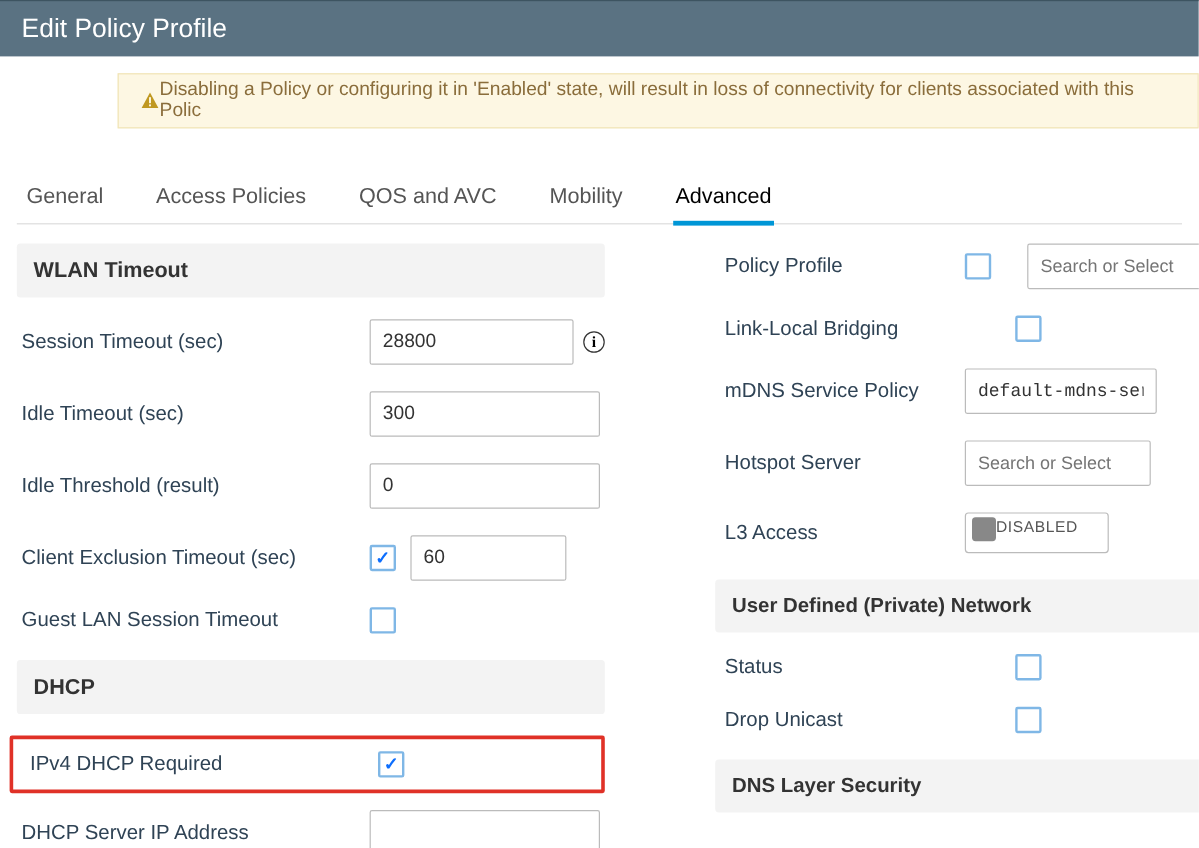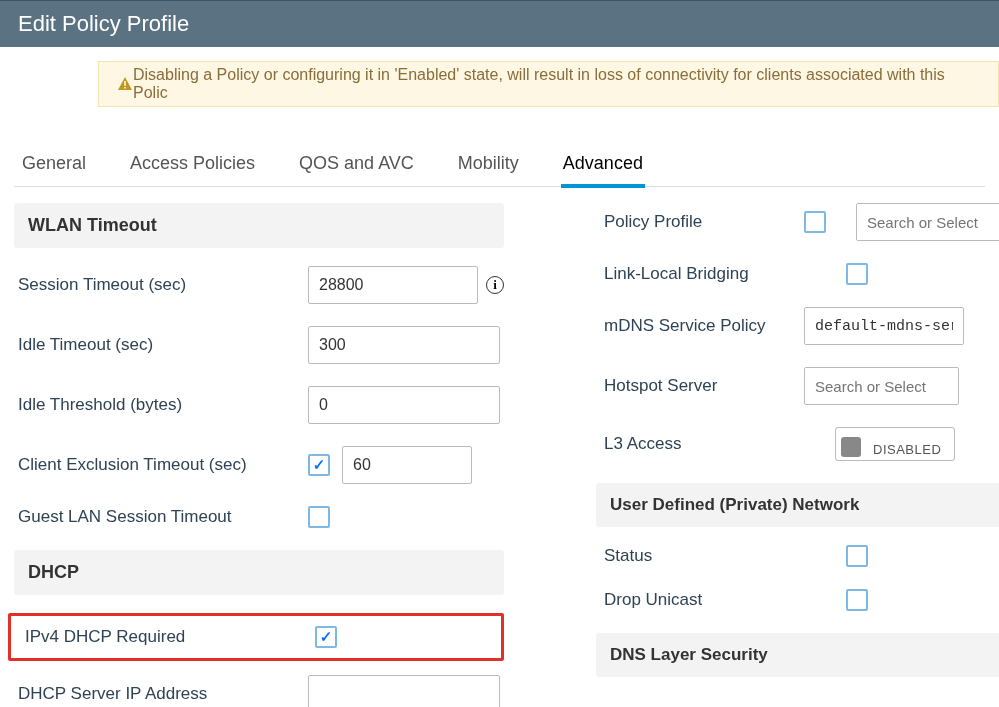--- a/index.html
+++ b/index.html
@@ -22,21 +22,21 @@
   .input.wide { width: 192px; }
   .checkbox { width: 22px; height: 22px; border: 2px solid #7fb7e6; border-radius: 2px; display: inline-flex; align-items: center; justify-content: center; background: #fff; cursor: pointer;}
   .checkbox.checked::after { content: "✓"; color: #0d6efd; font-size: 15px; font-weight: bold; }
   .info-icon { width: 18px; height: 18px; border: 1.5px solid #333; border-radius: 50%; display: inline-flex; align-items: center; justify-content: center; font-size: 13px; font-weight: bold; margin-left: 8px; font-family: serif;}
   .highlight-box { border: 3px solid #e03127; padding: 10px 0; margin-bottom: 14px; margin-left: -6px; padding-left: 10px; border-radius:2px;}
   .highlight-box .form-row { margin-bottom: 0; }
   .right-row { display: flex; align-items: center; margin-bottom: 22px; }
   .right-row .label { width: 200px; color: #2f4355; font-size: 17px; }
   .combo { border: 1px solid #bbb; padding: 8px 10px; font-size: 15px; width: 155px; height: 38px; color: #aaa; border-radius: 2px; background:#fff;}
   .combo.filled { color: #333; font-family: Liberation Mono, monospace; }
-  .toggle { border: 1px solid #bbb; border-radius: 3px; width: 120px; height: 34px; display: inline-flex; align-items: flex-end; padding: 3px; gap: 12px; margin-left: 31px; }
+  .toggle { border: 1px solid #bbb; border-radius: 3px; width: 120px; height: 34px; display: inline-flex; align-items: flex-start; padding: 3px; gap: 0; }
   .toggle .knob { width: 20px; height: 20px; background: #888; border-radius: 3px; margin-left: 2px;}
   .toggle .text { color: #555; font-size: 13px; letter-spacing: 0.5px;}
   .section-title-r { background: #f3f3f3; padding: 12px 14px; font-size: 17px; font-weight: 600; color: #333; margin: 8px 0 18px -8px; border-radius: 3px;}
   .cb-col { margin-left: 42px;}
 </style>
 </head>
 <body>
 
 <div class="header-bar">
   <span>Edit Policy Profile</span>
@@ -70,21 +70,21 @@
         <input class="input" value="28800" style="">
         <span class="info-icon">i</span>
       </div>
 
       <div class="form-row">
         <div class="label">Idle Timeout (sec)</div>
         <input class="input wide" value="300" style="">
       </div>
 
       <div class="form-row">
-        <div class="label">Idle Threshold (bytes)</div>
+        <div class="label">Idle Threshold (result)</div>
         <input class="input wide" value="0" style="">
       </div>
 
       <div class="form-row">
         <div class="label">Client Exclusion Timeout (sec)</div>
         <span class="checkbox checked"></span>
         <input class="input" style="margin-left: 12px; width: 130px;" value="60">
       </div>
 
       <div class="form-row">

